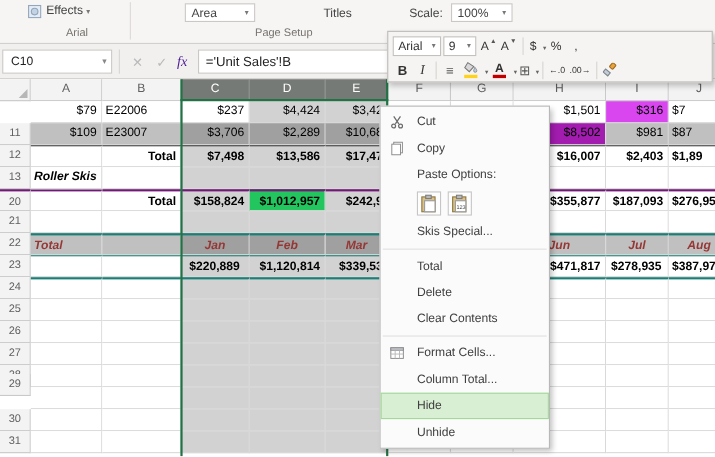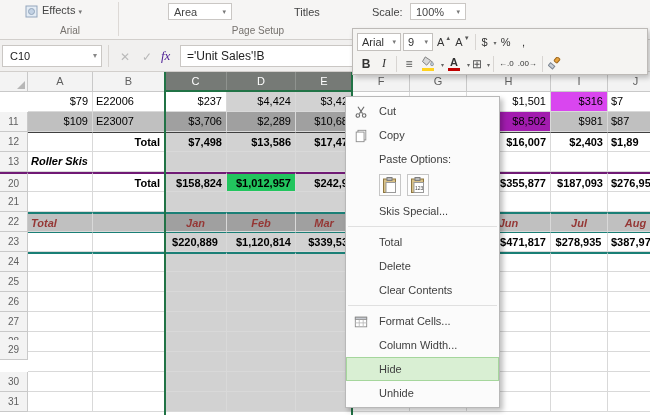--- a/index.html
+++ b/index.html
@@ -379,21 +379,21 @@
       <div class="ctx-sep" data-name="menu-separator"></div>
       <div class="ctx-item" data-name="context-menu-item-insert"><span>Total</span></div>
       <div class="ctx-item" data-name="context-menu-item-delete"><span>Delete</span></div>
       <div class="ctx-item" data-name="context-menu-item-clear-contents"><span>Clear Contents</span></div>
       <div class="ctx-sep" data-name="menu-separator"></div>
       <div class="ctx-item" data-name="context-menu-item-format-cells"><span class="ic" data-name="format-cells-icon"><svg width="14" height="14" viewBox="0 0 16 16">
             <rect x="1.5" y="2.5" width="13" height="11" fill="#fff" stroke="#8a8a8a"></rect>
             <rect x="1.5" y="2.5" width="13" height="2.5" fill="#c9cdd4" stroke="#8a8a8a"></rect>
             <path d="M1.5 9h13M6 5.5v8M10.5 5.5v8" stroke="#b9b9b9"></path>
           </svg></span><span>Format Cells...</span></div>
-      <div class="ctx-item" data-name="context-menu-item-column-width"><span>Column Width...</span></div>
+      <div class="ctx-item" data-name="context-menu-item-column-width"><span>Column Total...</span></div>
       <div class="ctx-item hl" data-name="context-menu-item-hide"><span>Hide</span></div>
       <div class="ctx-item" data-name="context-menu-item-unhide"><span>Unhide</span></div>
     </div>
 
   <div id="mtb" data-name="mini-toolbar">
     <div class="mtb-row r1" data-name="mini-toolbar-row-1">
       <div class="mtb-combo m-fontname" data-name="font-name-dropdown">
         <span>Arial</span>
           <span class="chev" data-name="chevron-down-icon">▾</span>
       </div>

